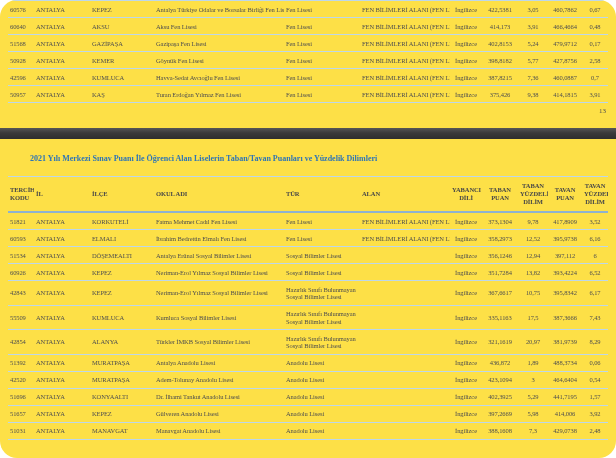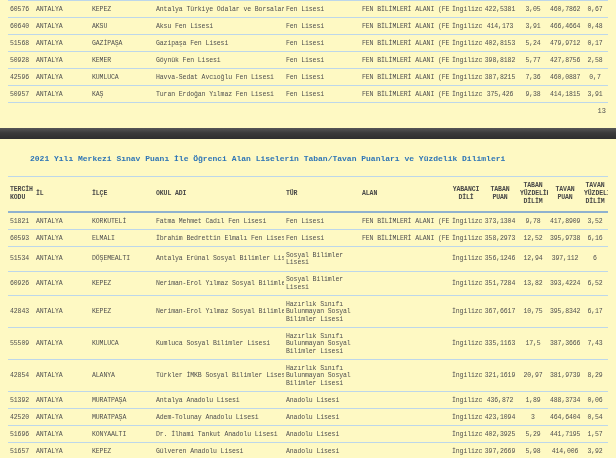--- a/index.html
+++ b/index.html
@@ -1,22 +1,23 @@
 <!DOCTYPE html>
 <html><head>
 <meta charset="utf-8">
 <style>
   html,body { margin:0; padding:0; background:#ffffff; }
   .page {
     position:relative;
     width:616px; height:458px;
-    background:#fef9c3;
-    font-family:Liberation Mono, monospace;
+    background:#fde047;
+    font-family:Liberation Serif, serif;
     color:#4f4f4f;
     overflow:hidden;
+    border-radius:17px;
   }
   table {
     border-collapse:collapse;
     table-layout:fixed;
     width:600px;
     margin:0 8px;
   }
   td, th {
     font-size:6.5px;
     line-height:7.5px;

